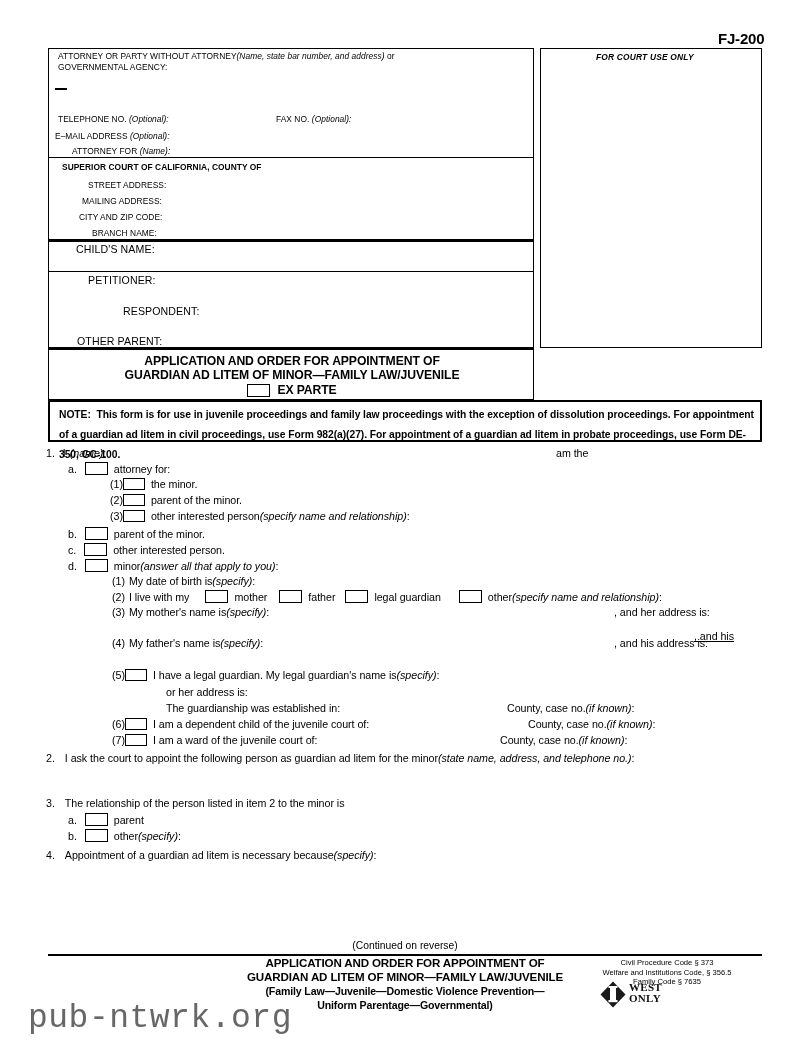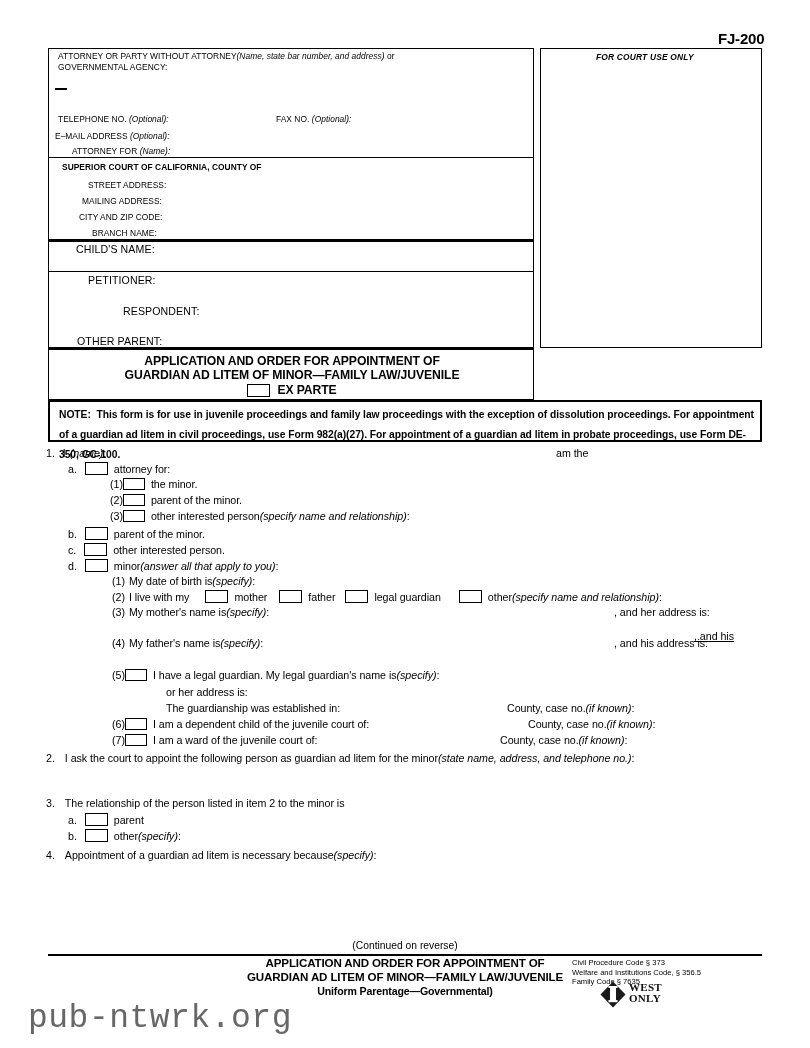--- a/index.html
+++ b/index.html
@@ -134,21 +134,21 @@
   }
   #footer-rule {
     left: 48px; top: 954px; width: 714px; height: 1.5px; background: #000;
   }
   .foot-left {
     position: absolute; left: 48px; width: 185px;
     font-size: 7.6px; line-height: 9.6px; text-align: center;
   }
   .foot-right {
     position: absolute; right: 48px; width: 190px;
-    font-size: 7.6px; line-height: 9.6px; text-align: left;
+    font-size: 7.6px; line-height: 9.6px; text-align: center;
   }
   #foot-center {
     position: absolute; left: 215px; top: 956px; width: 380px;
     text-align: center; font-size: 11.6px; font-weight: bold;
     line-height: 14px; letter-spacing: -0.15px;
   }
   #foot-center .sub { font-size: 10.6px; }
 
   
   #west-logo { left: 600px; top: 980px; width: 72px; height: 30px; }
@@ -410,20 +410,21 @@
   </div>
 
   <div class="abs" id="continued">(Continued on reverse)</div>
 
   <div class="abs" id="footer-rule"></div>
 
 
   <div id="foot-center">
     <div>APPLICATION AND ORDER FOR APPOINTMENT OF</div>
     <div>GUARDIAN AD LITEM OF MINOR—FAMILY LAW/JUVENILE</div>
+    <div class="sub">(Family Law—Juvenile—Domestic Violence Prevention—</div>
     <div class="sub">Uniform Parentage—Governmental)</div>
   </div>
 
   <div class="foot-right" style="top:958px;">
     <div>Civil Procedure Code § 373</div>
     <div>Welfare and Institutions Code, § 356.5</div>
     <div>Family Code § 7635</div>
   </div>
 
   <div class="abs" id="west-logo">

